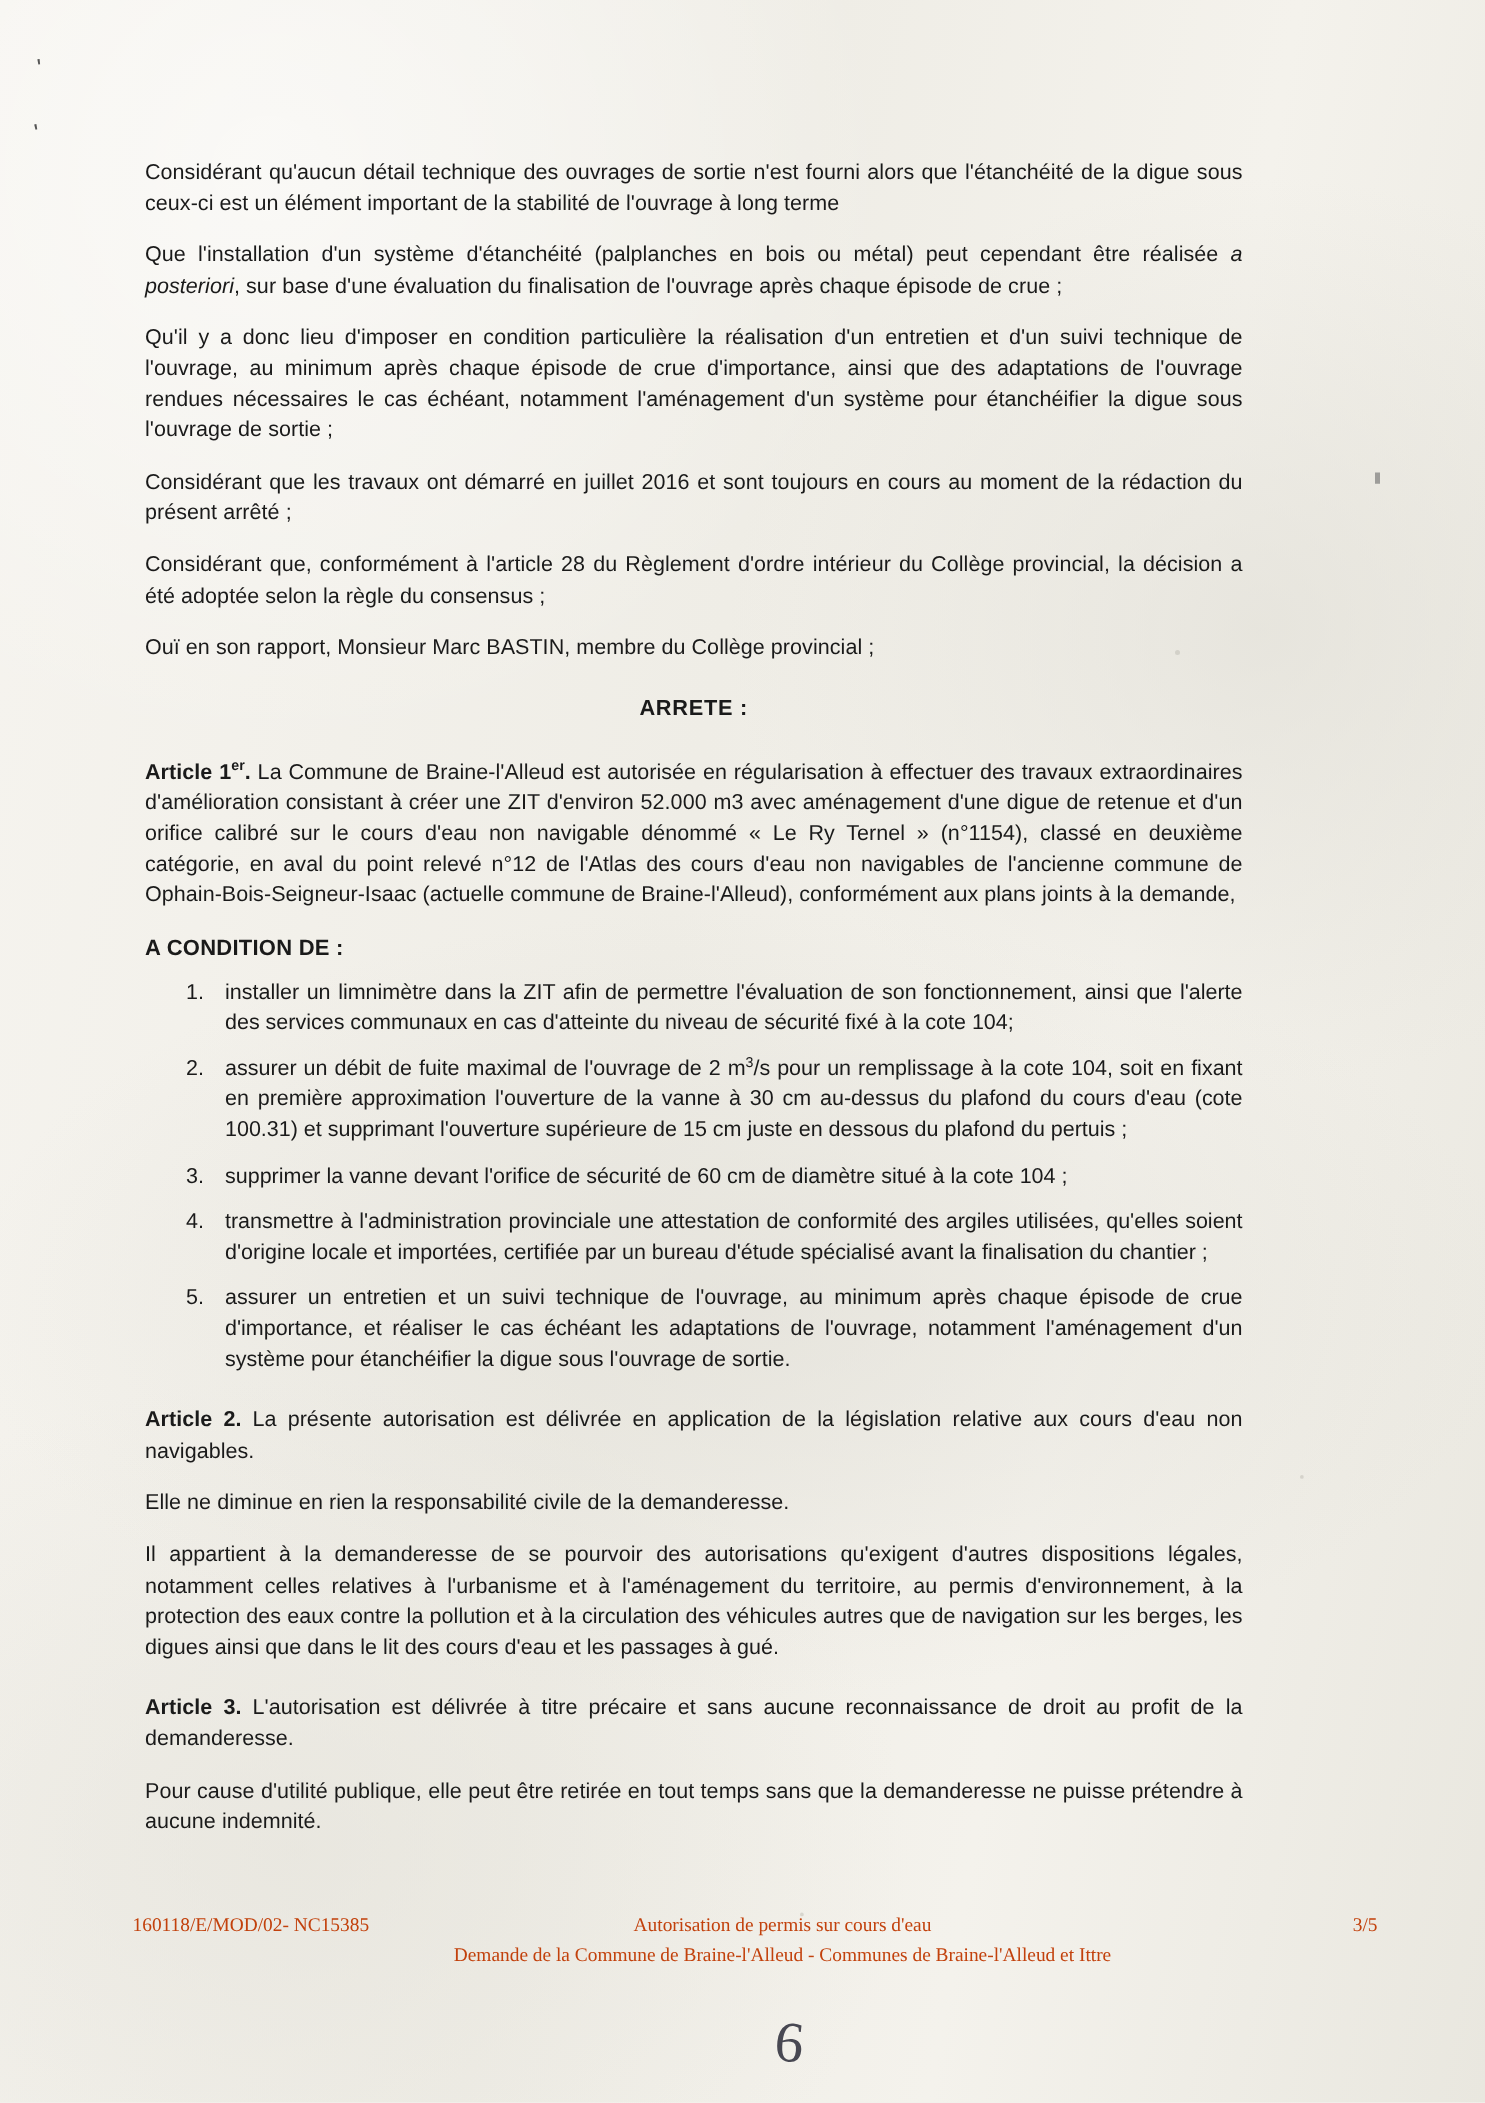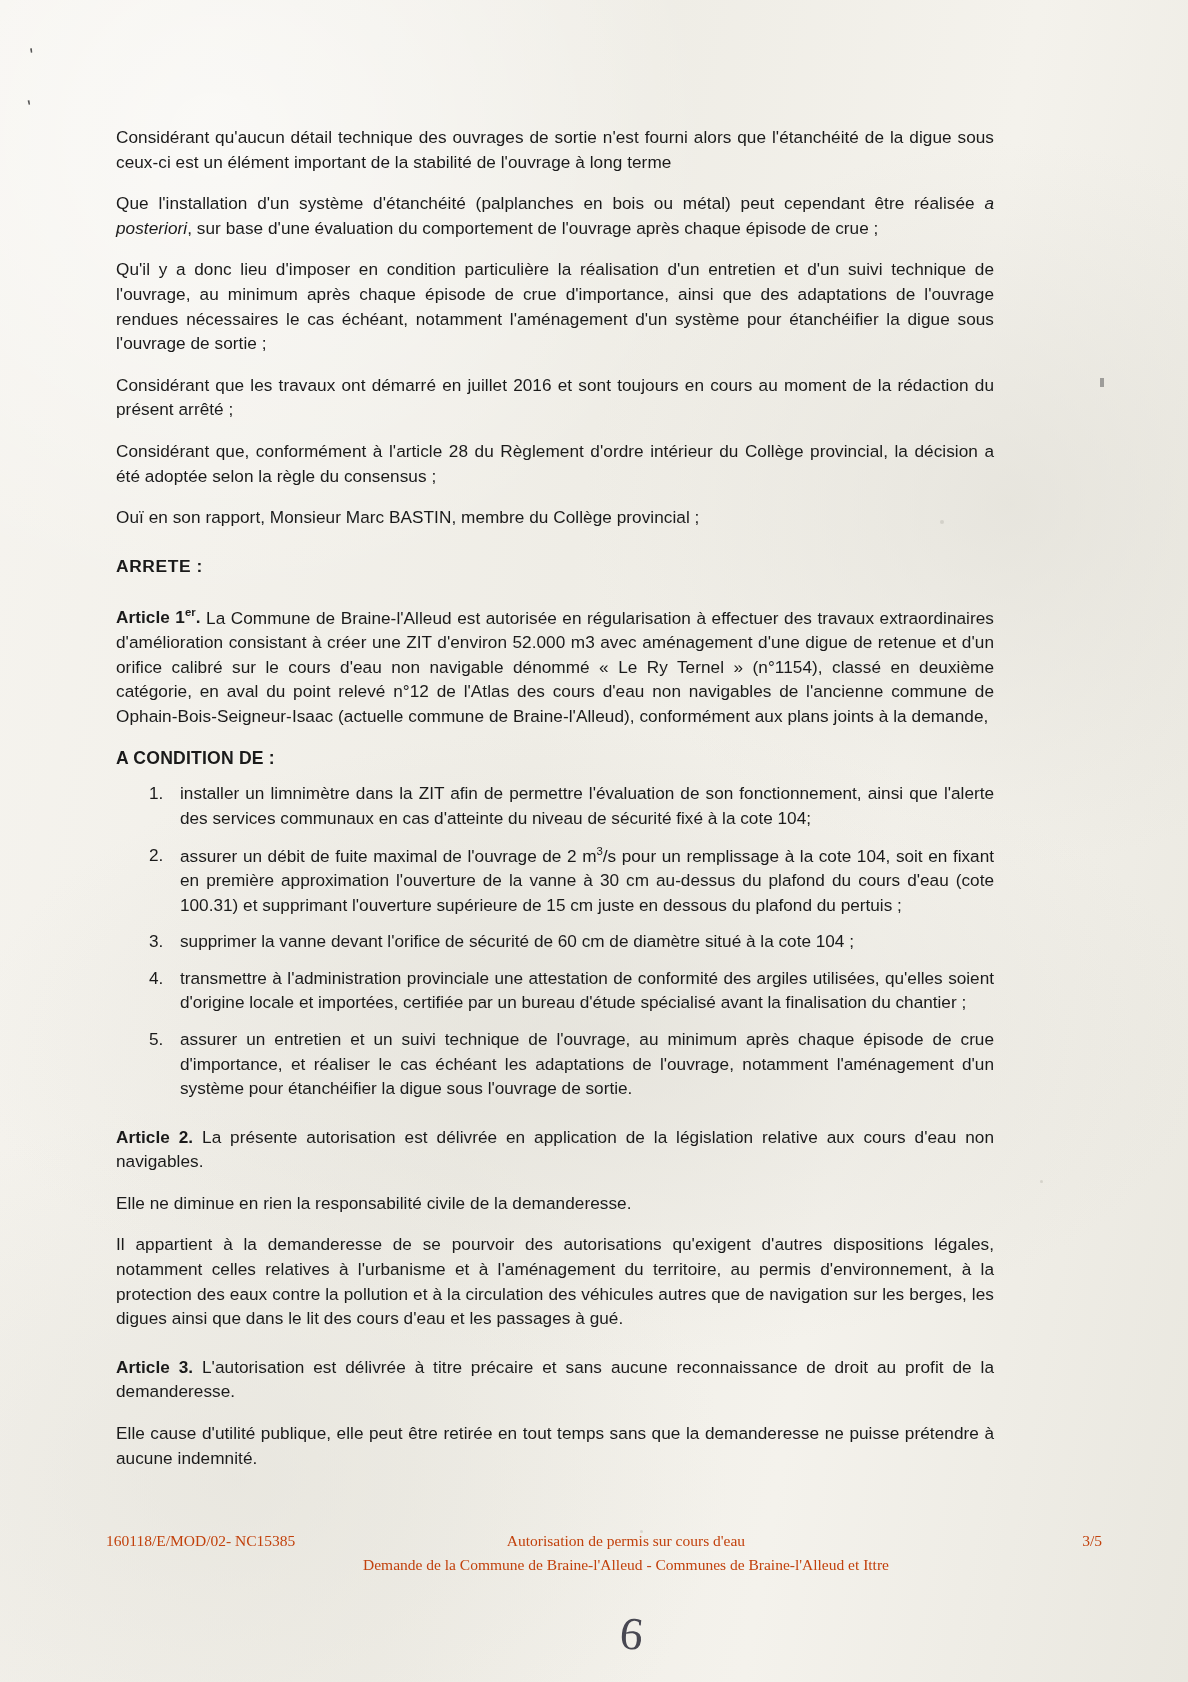--- a/index.html
+++ b/index.html
@@ -39,20 +39,21 @@
     width: 878px;
   }
   p {
     margin: 17px 0 17px 0;
     font-size: 17.2px;
     line-height: 1.43;
     text-align: justify;
     letter-spacing: 0.05px;
   }
   .center {
+    text-align: center;
     font-weight: bold;
     letter-spacing: 0.6px;
     margin: 26px 0 28px 0;
     font-size: 17.4px;
   }
   b, strong { font-weight: bold; }
   i, em { font-style: italic; }
   sup { font-size: 0.66em; vertical-align: super; }
   .heading-cond {
     font-weight: bold;
@@ -158,21 +159,21 @@
 <div class="speckle" style="left:1040px;top:1180px;width:3px;height:3px;"></div>
 <div class="edge-dot"></div>
 <div class="edge-mark-1">'</div>
 <div class="edge-mark-2">'</div>
 
 <div class="content">
 
   <p>Considérant qu'aucun détail technique des ouvrages de sortie n'est fourni alors que l'étanchéité de la digue sous ceux-ci est un élément important de la stabilité de l'ouvrage à long terme</p>
 
   <p>
-    <span>Que l'installation d'un système d'étanchéité (palplanches en bois ou métal) peut cependant être réalisée </span><i>a posteriori</i><span>, sur base d'une évaluation du comportement de l'ouvrage après chaque épisode de crue ;</span>
+    <span>Que l'installation d'un système d'étanchéité (palplanches en bois ou métal) peut cependant être réalisée </span><i>a posteriori</i><span>, sur base d'une évaluation du finalisation de l'ouvrage après chaque épisode de crue ;</span>
   </p>
 
   <p>Qu'il y a donc lieu d'imposer en condition particulière la réalisation d'un entretien et d'un suivi technique de l'ouvrage, au minimum après chaque épisode de crue d'importance, ainsi que des adaptations de l'ouvrage rendues nécessaires le cas échéant, notamment l'aménagement d'un système pour étanchéifier la digue sous l'ouvrage de sortie ;</p>
 
   <p>Considérant que les travaux ont démarré en juillet 2016 et sont toujours en cours au moment de la rédaction du présent arrêté ;</p>
 
 
   <p>Considérant que, conformément à l'article 28 du Règlement d'ordre intérieur du Collège provincial, la décision a été adoptée selon la règle du consensus ;</p>
 
   <p>Ouï en son rapport, Monsieur Marc BASTIN, membre du Collège provincial ;</p>
@@ -200,21 +201,21 @@
   </p>
 
   <p>Elle ne diminue en rien la responsabilité civile de la demanderesse.</p>
 
   <p>Il appartient à la demanderesse de se pourvoir des autorisations qu'exigent d'autres dispositions légales, notamment celles relatives à l'urbanisme et à l'aménagement du territoire, au permis d'environnement, à la protection des eaux contre la pollution et à la circulation des véhicules autres que de navigation sur les berges, les digues ainsi que dans le lit des cours d'eau et les passages à gué.</p>
 
   <p class="art-gap">
     <b>Article 3.</b><span> L'autorisation est délivrée à titre précaire et sans aucune reconnaissance de droit au profit de la demanderesse.</span>
   </p>
 
-  <p>Elle cause d'utilité publique, elle peut être retirée en tout temps sans que la demanderesse ne puisse prétendre à aucune indemnité.</p>
+  <p>Pour cause d'utilité publique, elle peut être retirée en tout temps sans que la demanderesse ne puisse prétendre à aucune indemnité.</p>
 
 </div>
 
 <div class="footer">
   <div class="footer-row1">
     <span class="footer-ref">160118/E/MOD/02- NC15385</span>
     <span class="footer-title">Autorisation de permis sur cours d'eau</span>
     <span class="footer-page">3/5</span>
   </div>
   <div class="footer-sub">Demande de la Commune de Braine-l'Alleud - Communes de Braine-l'Alleud et Ittre</div>

